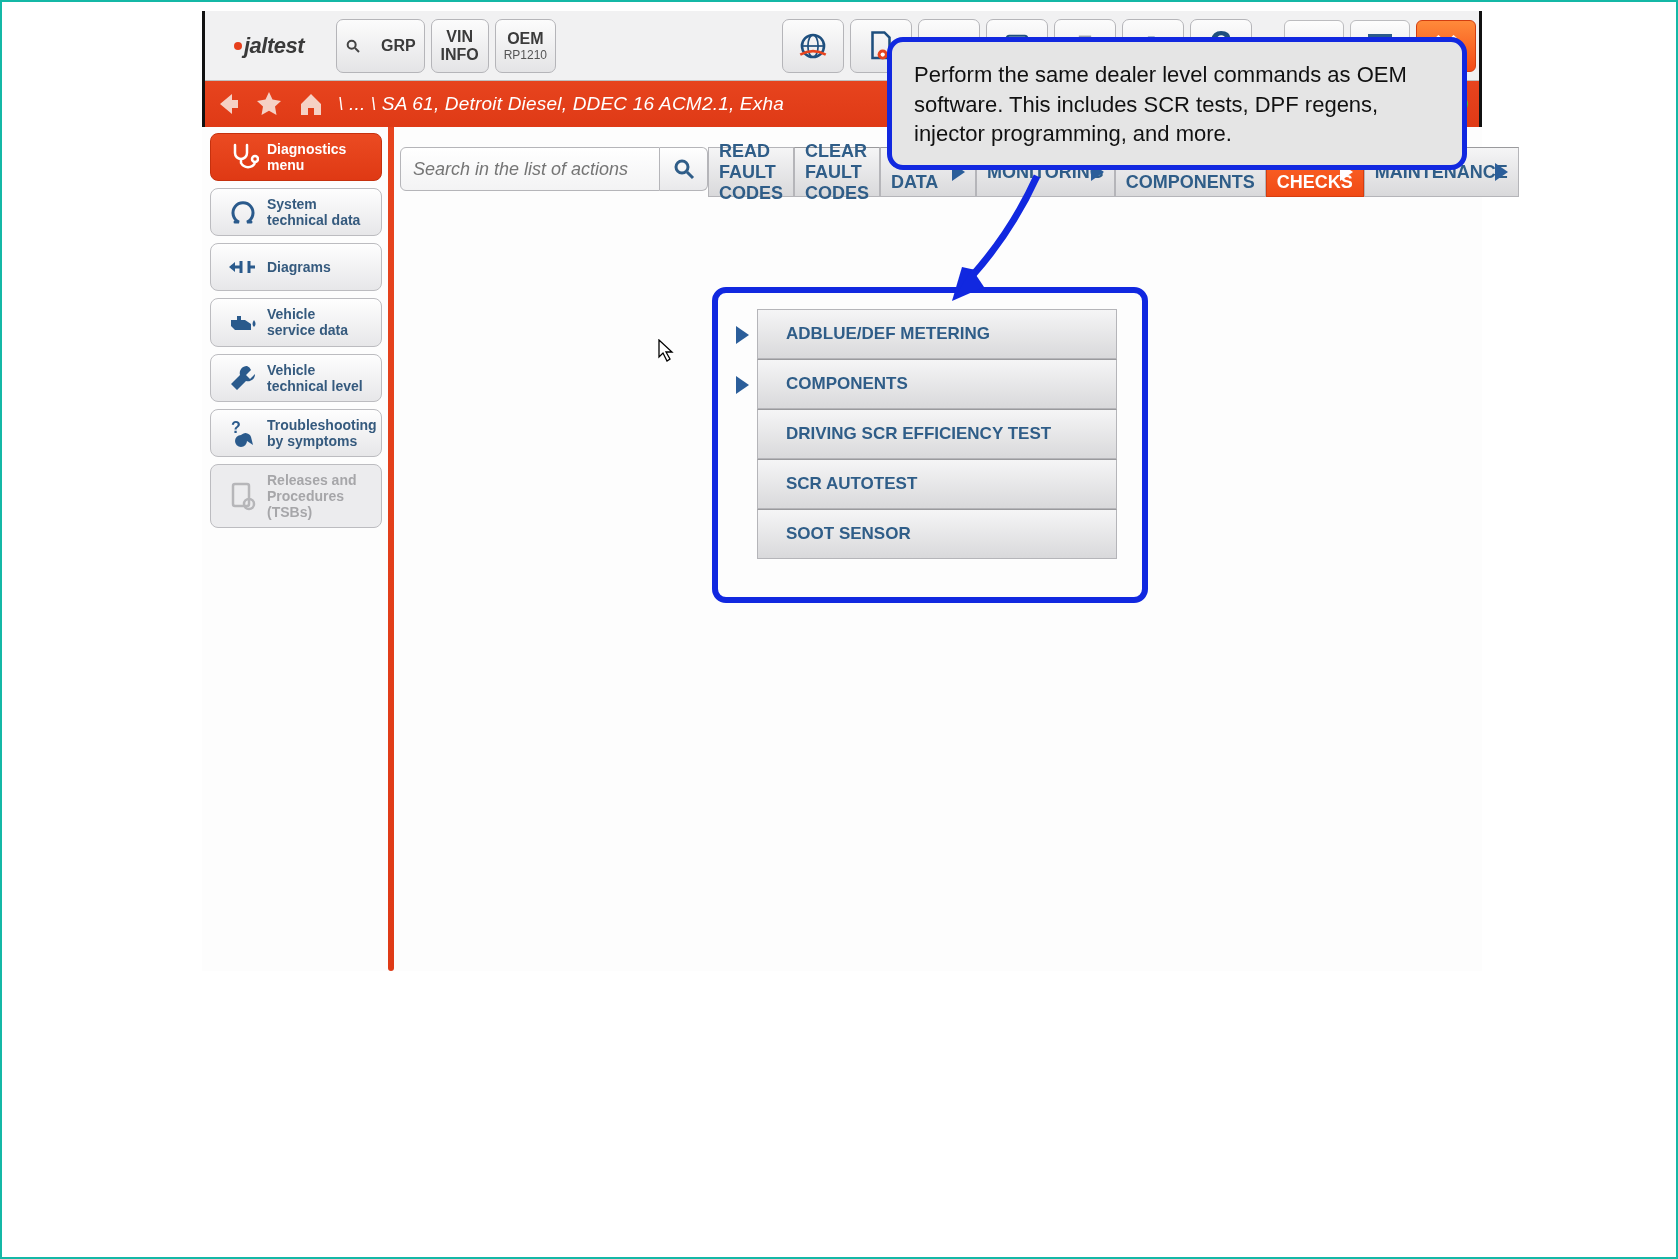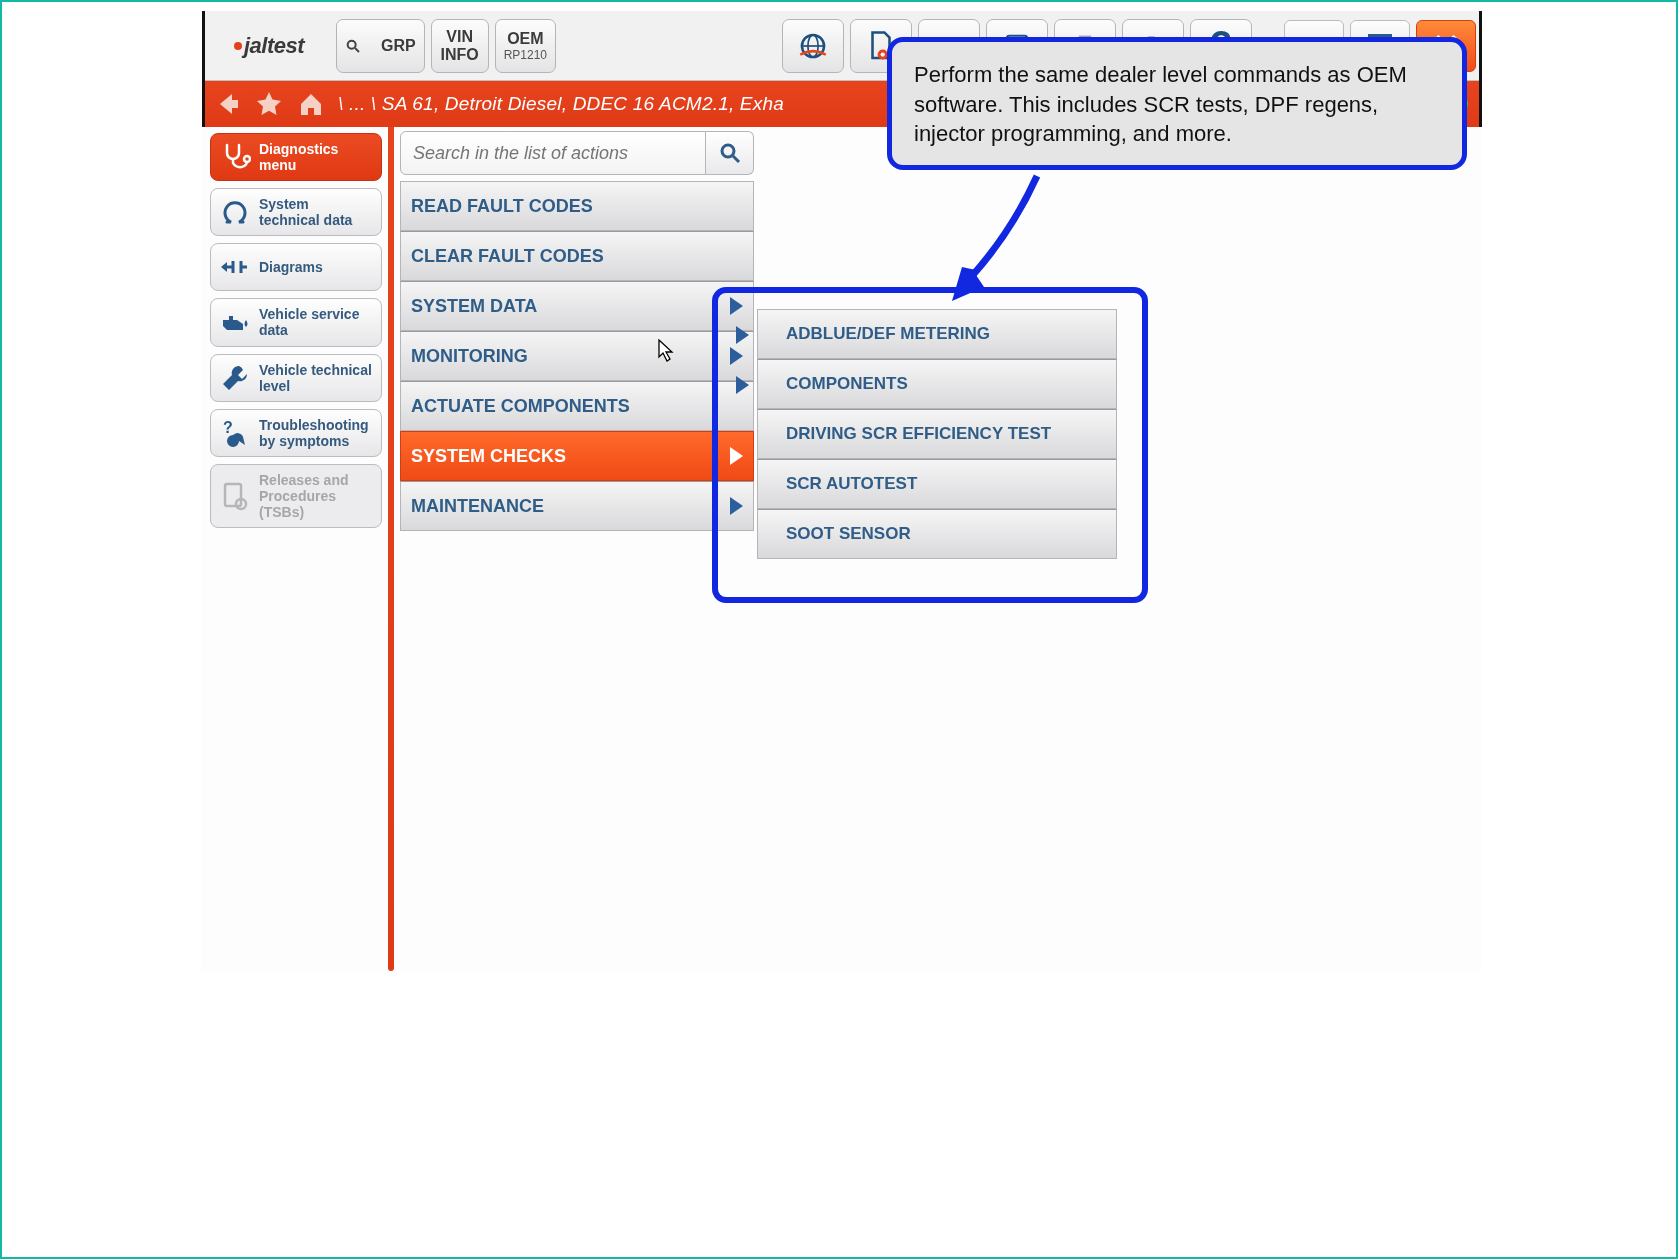--- a/index.html
+++ b/index.html
@@ -100,21 +100,21 @@
     width: 186px;
     padding: 6px 6px 6px 8px;
     display: flex;
     flex-direction: column;
     gap: 7px;
   }
   .side-item {
     background: linear-gradient(#fefefe, #e7e7e9);
     border: 1px solid #bcbcc0;
     border-radius: 8px;
-    padding: 7px 8px;
+    padding: 7px 16px;
     display: flex;
     align-items: center;
     gap: 8px;
     min-height: 48px;
     cursor: pointer;
   }
   .side-item.active {
     background: linear-gradient(#eb4b22, #df3914);
     border-color: #c6310e;
     color: #fff;
@@ -129,22 +129,22 @@
   .side-item.active .side-label { color: #fff; }
   .side-item.disabled .side-label { color:#a6a6a9; font-weight:600;}
   .vert-divider {
     width: 6px;
     background: linear-gradient(#e7441e,#df3a16);
     border-radius: 0 0 3px 3px;
   }
   
   .main {
     width: 360px;
-    padding: 4px 0 0 6px;
-    display:flex; flex-direction:column;
+    padding: 20px 0 0 6px;
+    display:flex; flex-direction:row;
   }
   .search-row {
     display:flex; gap:0;
     margin-bottom:6px;
   }
   .search-input {
     flex:1;
     height:44px;
     border:1px solid #b5b5b9;
     border-radius:6px 0 0 6px;

